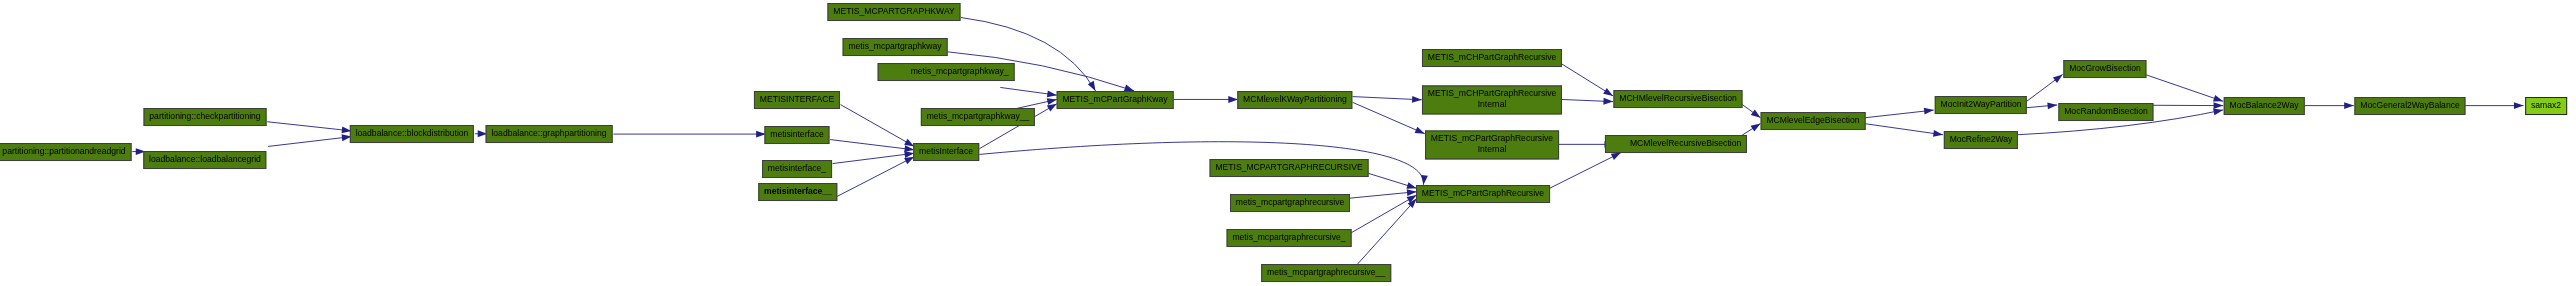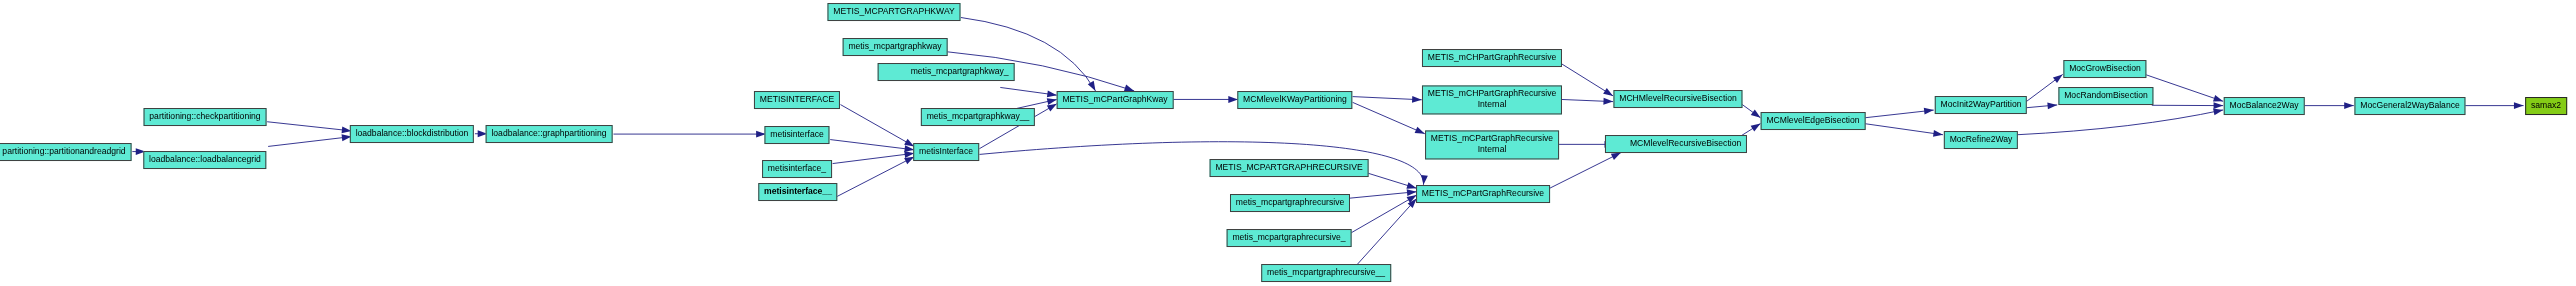--- a/index.html
+++ b/index.html
@@ -8,21 +8,21 @@
     width:2576px;
     height:286px;
     background:#ffffff;
     font-family:"Liberation Sans", sans-serif;
     overflow:hidden;
   }
   .edges-svg{position:absolute;left:0;top:0;width:2576px;height:286px;}
   .node{
     position:absolute;
     transform:translate(-50%,-50%);
-    background:#5eead4;
+    background:#4d7c0f;
     border:1px solid #3f3f3f;
     color:#000000;
     font-size:8.6px;
     line-height:1.3;
     padding:2.1px 4.8px 2.7px 4.8px;
     white-space:pre;
     text-align:center;
     box-sizing:border-box;
     cursor:pointer;
   }
@@ -135,19 +135,19 @@
     <div class="node" style="left: 1492px; top: 58px;">METIS_mCHPartGraphRecursive</div>
     <div class="node" style="left: 1492px; top: 100px;">METIS_mCHPartGraphRecursive
 Internal</div>
     <div class="node" style="left: 1492px; top: 145px;">METIS_mCPartGraphRecursive
 Internal</div>
     <div class="node" style="left: 1678px; top: 99px;">MCHMlevelRecursiveBisection</div>
     <div class="node" style="left: 1676px; top: 144px; padding-left: 24px;">MCMlevelRecursiveBisection</div>
     <div class="node" style="left: 1813px; top: 121px;">MCMlevelEdgeBisection</div>
     <div class="node" style="left: 1981px; top: 105px;">MocInit2WayPartition</div>
     <div class="node" style="left: 2105px; top: 69px;">MocGrowBisection</div>
-    <div class="node" style="left: 2106px; top: 96px;">MocRandomBisection</div>
+    <div class="node" style="left: 2106px; top: 112px;">MocRandomBisection</div>
     <div class="node" style="left: 1981px; top: 140px;">MocRefine2Way</div>
     <div class="node" style="left: 2264px; top: 106px;">MocBalance2Way</div>
     <div class="node" style="left: 2410px; top: 106px;">MocGeneral2WayBalance</div>
     <div class="node node-highlight" style="left: 2546px; top: 106px;">samax2</div>
   </div>
 
 
 </body></html>

